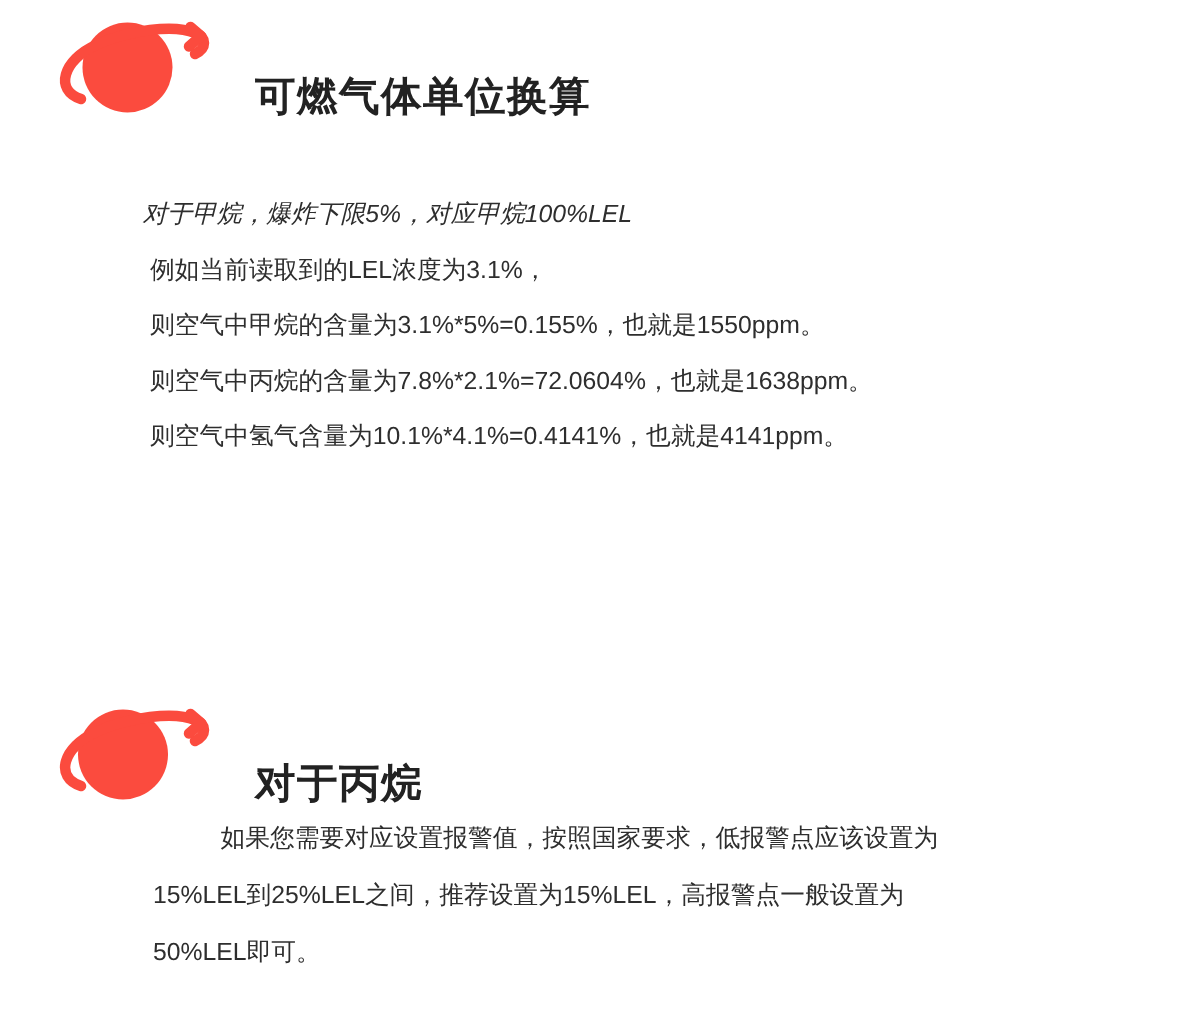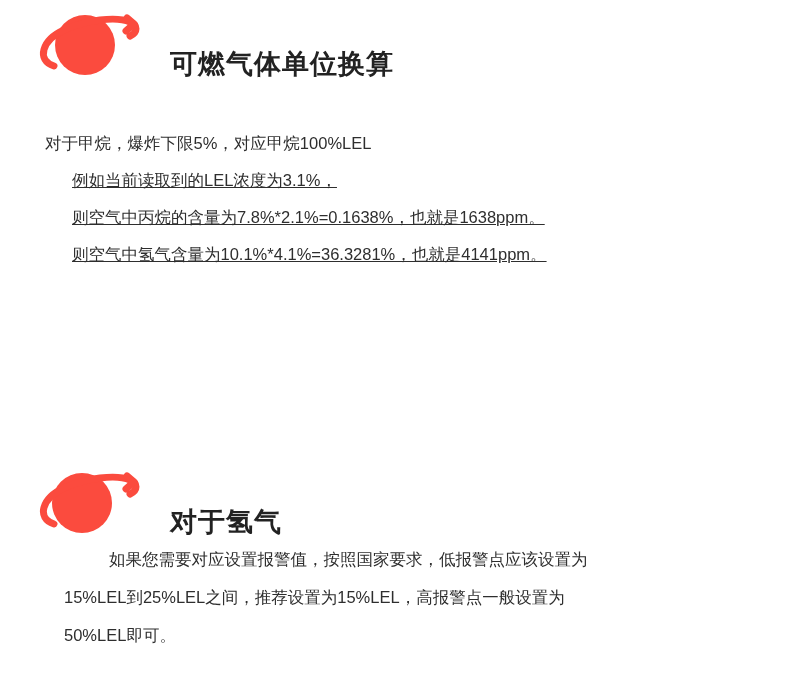--- a/index.html
+++ b/index.html
@@ -48,26 +48,26 @@
   
   .body-block {
     padding: 0 0 0 0;
   }
   .line {
     font-size: 16.5px;
     line-height: 37px;
     color: #2e2e2e;
     white-space: nowrap;
   }
-  .indent-0 { padding-left: 45px; }
-  .indent-1 { padding-left: 72px; text-decoration: underline; }
+  .indent-0 { padding-left: 95px; font-style: italic; }
+  .indent-1 { padding-left: 100px; }
 
   .para {
     width: 560px;
-    margin-left: 64px;
+    margin-left: 102px;
     font-size: 16.5px;
     line-height: 38px;
     color: #2e2e2e;
     text-align: left;
   }
   .para .first { padding-left: 45px; }
 
   .sec1 { position: absolute; left: 0; top: 0; width: 690px; }
   .grp1-text { position: absolute; left: 0; top: 125px; width: 790px; }
   .sec2 { position: absolute; left: 0; top: 458px; width: 790px; }
@@ -85,32 +85,33 @@
         <path d="M24 66 C6 60 12 40 34 30 C56 20 86 16 100 22 C108 25 108 32 100 36" fill="none" stroke="#FB4B3E" stroke-width="7" stroke-linecap="round"></path>
         <path d="M97 18 L104 24 L96 31" fill="none" stroke="#FB4B3E" stroke-width="7" stroke-linecap="round" stroke-linejoin="round"></path>
       </svg>
     </div>
     <div class="section-title">可燃气体单位换算</div>
   </div>
 
   <div class="grp1-text body-block">
     <div class="line indent-0">对于甲烷，爆炸下限5%，对应甲烷100%LEL</div>
     <div class="line indent-1">例如当前读取到的LEL浓度为3.1%，</div>
-    <div class="line indent-1">则空气中丙烷的含量为7.8%*2.1%=0.1638%，也就是1638ppm。</div>
-    <div class="line indent-1">则空气中氢气含量为10.1%*4.1%=36.3281%，也就是4141ppm。</div>
+    <div class="line indent-1">则空气中甲烷的含量为3.1%*5%=0.155%，也就是1550ppm。</div>
+    <div class="line indent-1">则空气中丙烷的含量为7.8%*2.1%=72.0604%，也就是1638ppm。</div>
+    <div class="line indent-1">则空气中氢气含量为10.1%*4.1%=0.4141%，也就是4141ppm。</div>
   </div>
 
   <div class="sec2 section-head">
     <div class="planet">
       <svg width="110" height="100" viewBox="0 0 110 100" xmlns="http://www.w3.org/2000/svg">
         <circle cx="52" cy="45" r="30" fill="#FB4B3E"></circle>
         <path d="M24 66 C6 60 12 40 34 30 C56 20 86 16 100 22 C108 25 108 32 100 36" fill="none" stroke="#FB4B3E" stroke-width="7" stroke-linecap="round"></path>
         <path d="M97 18 L104 24 L96 31" fill="none" stroke="#FB4B3E" stroke-width="7" stroke-linecap="round" stroke-linejoin="round"></path>
       </svg>
     </div>
-    <div class="section-title">对于氢气</div>
+    <div class="section-title">对于丙烷</div>
   </div>
 
   <div class="grp2-text">
     <div class="para"><span class="first"></span><span>如果您需要对应设置报警值，按照国家要求，低报警点应该设置为15%LEL到25%LEL之间，推荐设置为15%LEL，高报警点一般设置为50%LEL即可。</span></div>
   </div>
 
 </div>
 
 </body></html>

